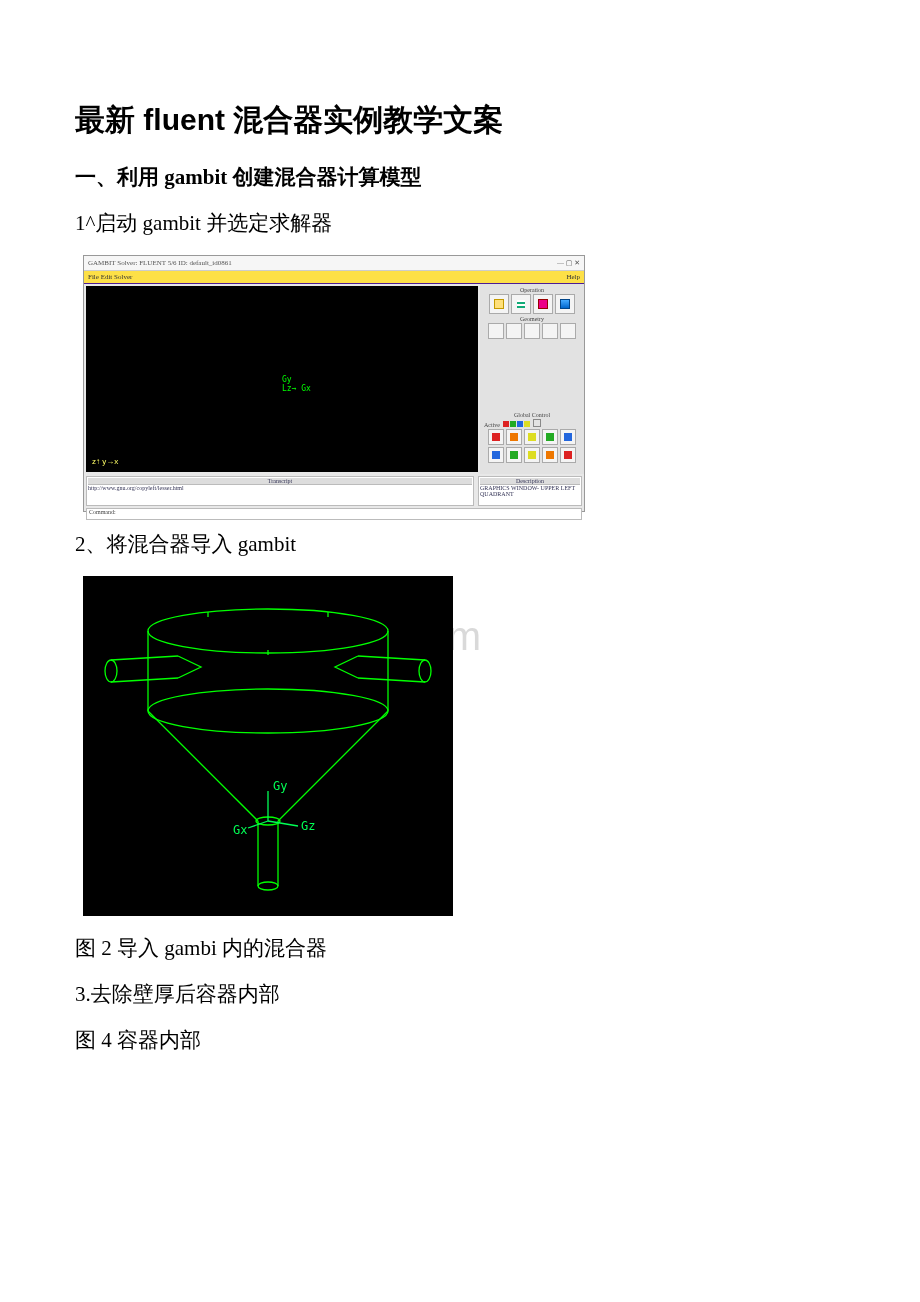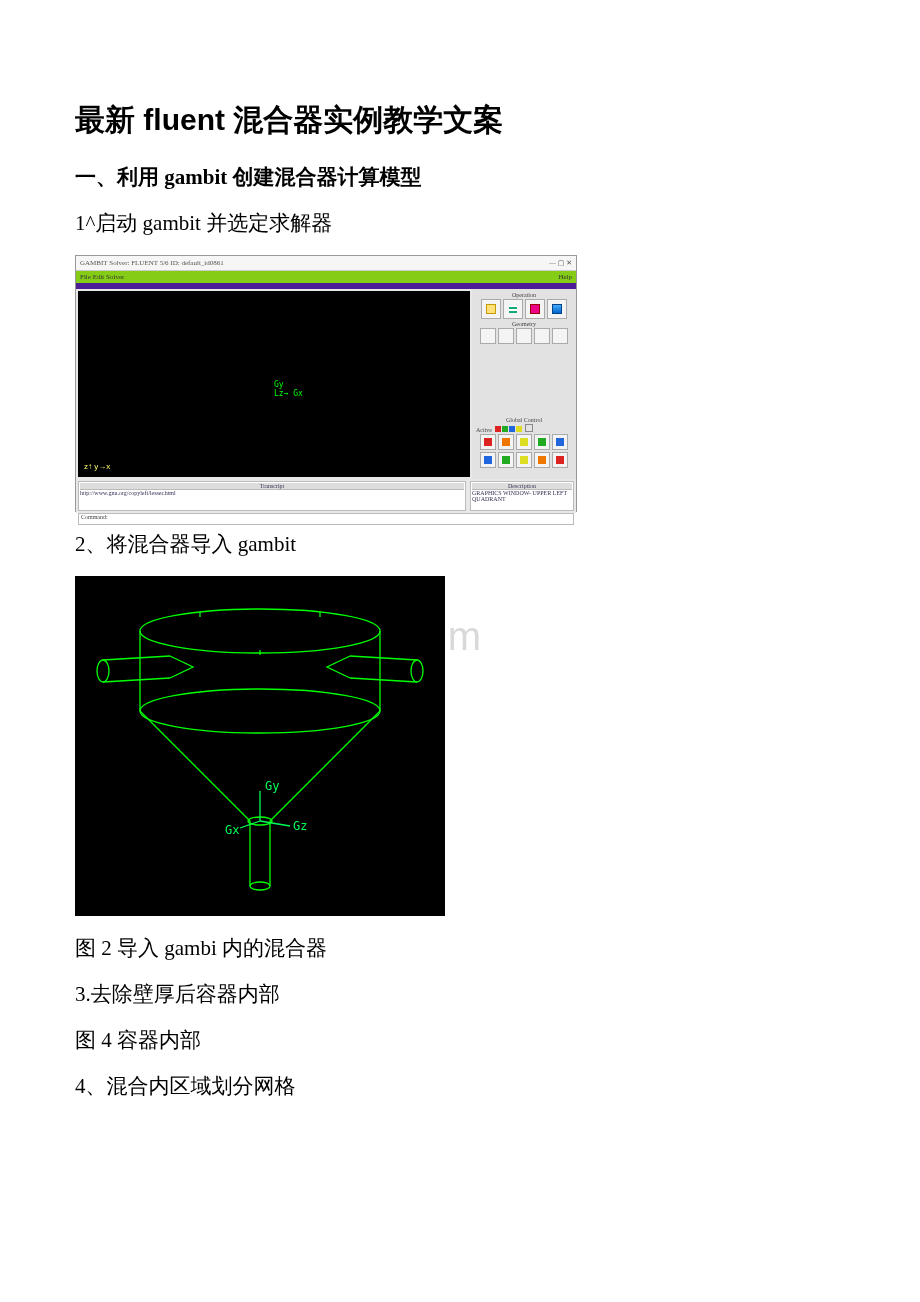--- a/index.html
+++ b/index.html
@@ -25,21 +25,21 @@
     font-weight: bold;
     margin: 6px 0 8px 0;
     font-family: "SimSun", serif;
   }
   .body-text {
     font-size: 21px;
     margin: 18px 0;
     font-family: "SimSun", serif;
   }
   .figure {
-    margin: 10px 0;
+    margin: 10px 8px;
   }
   
   .fig1 {
     width: 500px;
     height: 255px;
     background: #e8e8e8;
     position: relative;
     border: 1px solid #999;
   }
   .fig1 .titlebar {
@@ -48,22 +48,22 @@
     border-bottom: 1px solid #ccc;
     font-size: 7px;
     color: #555;
     padding: 0 4px;
     line-height: 14px;
     display: flex;
     justify-content: space-between;
   }
   .fig1 .menubar {
     height: 12px;
-    background: #84cc16;
-    border-bottom: 6px solid #4c1d95;
+    background: #fde047;
+    border-bottom: 1px solid #4c1d95;
     font-size: 7px;
     color: #333;
     padding: 0 4px;
     line-height: 12px;
   }
   .fig1 .main {
     display: flex;
     height: 190px;
   }
   .fig1 .viewport {
@@ -346,15 +346,14 @@
       </svg>
     </div>
   </div>
 
   <div class="body-text">图 2 导入 gambi 内的混合器</div>
 
   <div class="body-text">3.去除壁厚后容器内部</div>
 
   <div class="body-text">图 4 容器内部</div>
 
-  <div class="body-text">4、混合内区域划分网格</div>
 
 </div>
 
 </body></html>

